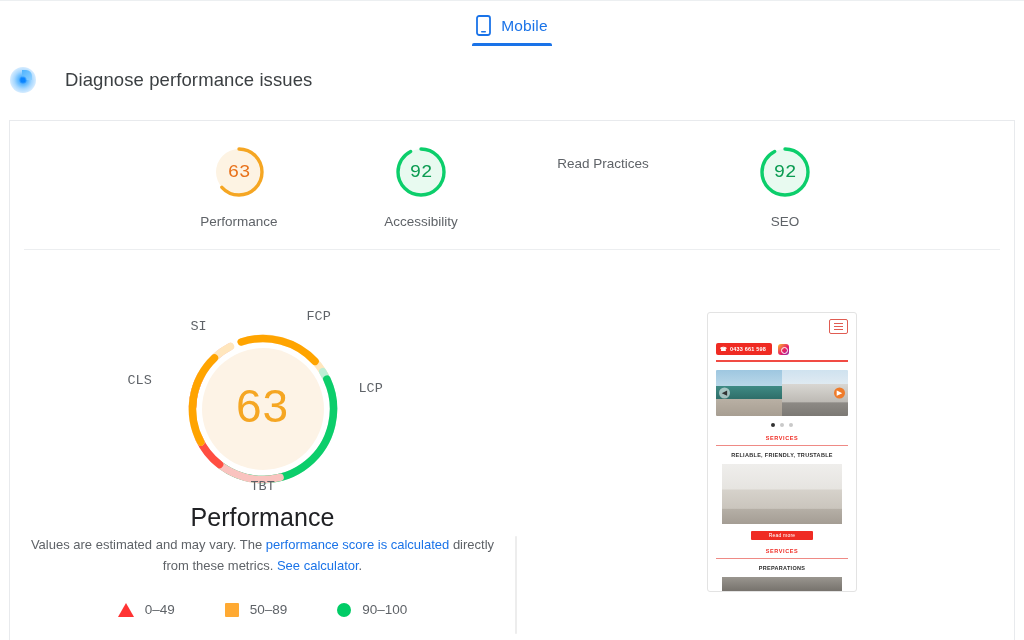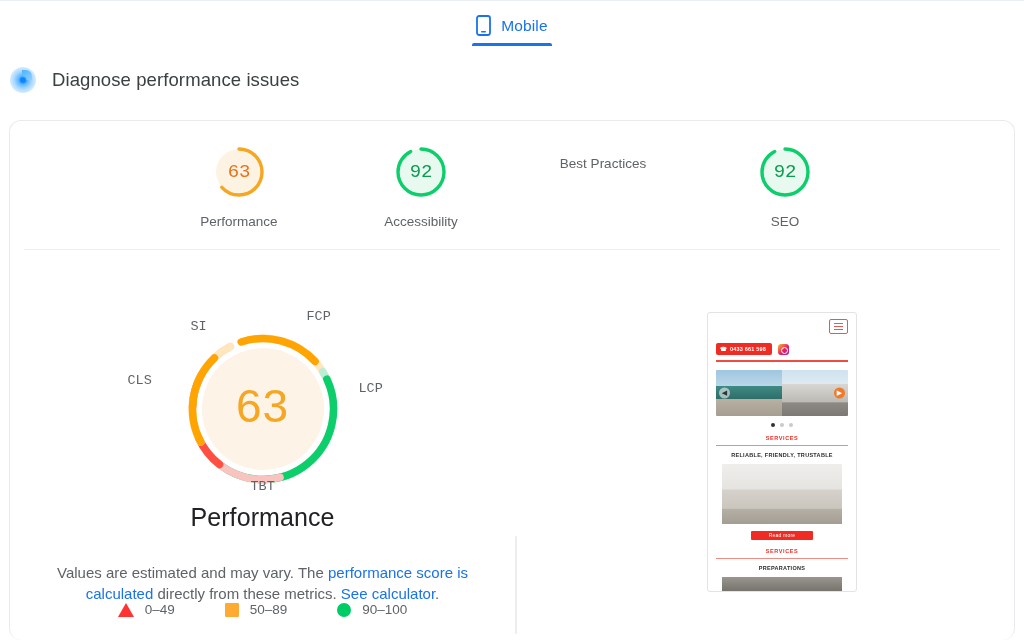--- a/index.html
+++ b/index.html
@@ -51,21 +51,21 @@
     height: 3px;
     border-radius: 2px 2px 0 0;
     background: #1a73e8;
   }
   .tab svg { display: block; }
 
   
   .section-head {
     display: flex;
     align-items: center;
-    gap: 16px;
+    gap: 29px;
     padding: 26px 0 0 10px;
     height: 42px;
     box-sizing: border-box;
   }
   .lh-icon {
     width: 26px; height: 26px;
     border-radius: 50%;
     position: relative;
     background: radial-gradient(circle at 50% 50%,
         #0b8bff 0%, #0b8bff 11%,
@@ -99,21 +99,21 @@
   }
 
   
   .card {
     position: absolute;
     left: 9px;
     right: 9px;
     top: 120px;
     bottom: 0;
     border: 1px solid #e8eaed;
-    border-radius: 12px;
+    border-radius: 0;
     border-bottom: none;
     box-sizing: border-box;
     background: #fff;
   }
 
   
   .scores {
     display: flex;
     justify-content: center;
     gap: 56px;
@@ -213,23 +213,23 @@
     left: 0; right: 0;
     top: 253px;
     text-align: center;
     font-size: 25px;
     color: #202124;
     letter-spacing: .1px;
   }
   .note {
     position: absolute;
     left: 16px; right: 16px;
-    top: 312px;
+    top: 284px;
     text-align: center;
-    font-size: 15px;
+    font-size: 13px;
     line-height: 21px;
     color: #5f6368;
   }
   .note a {
     color: #1a73e8;
     text-decoration: none;
     cursor: pointer;
   }
   .legend {
     position: absolute;
@@ -427,21 +427,21 @@
         <svg width="58" height="58" viewBox="0 0 58 58">
           <circle cx="29" cy="29" r="23" fill="#e8faf0"></circle>
           <circle cx="29" cy="29" r="23" fill="none" stroke="#0cce6b" stroke-width="3.4" stroke-linecap="round" stroke-dasharray="132.9 102.6"></circle>
         </svg>
         <div class="val" style="color:#0b9c52">92</div>
       </div>
       <div class="cap">Accessibility</div>
     </div>
 
     <div class="score">
-      <div class="cap">Best Practices</div>
+      <div class="cap">Read Practices</div>
     </div>
 
     <div class="score">
       <div class="gauge">
         <svg width="58" height="58" viewBox="0 0 58 58">
           <circle cx="29" cy="29" r="23" fill="#e8faf0"></circle>
           <circle cx="29" cy="29" r="23" fill="none" stroke="#0cce6b" stroke-width="3.4" stroke-linecap="round" stroke-dasharray="132.9 102.6"></circle>
         </svg>
         <div class="val" style="color:#0b9c52">92</div>
       </div>

